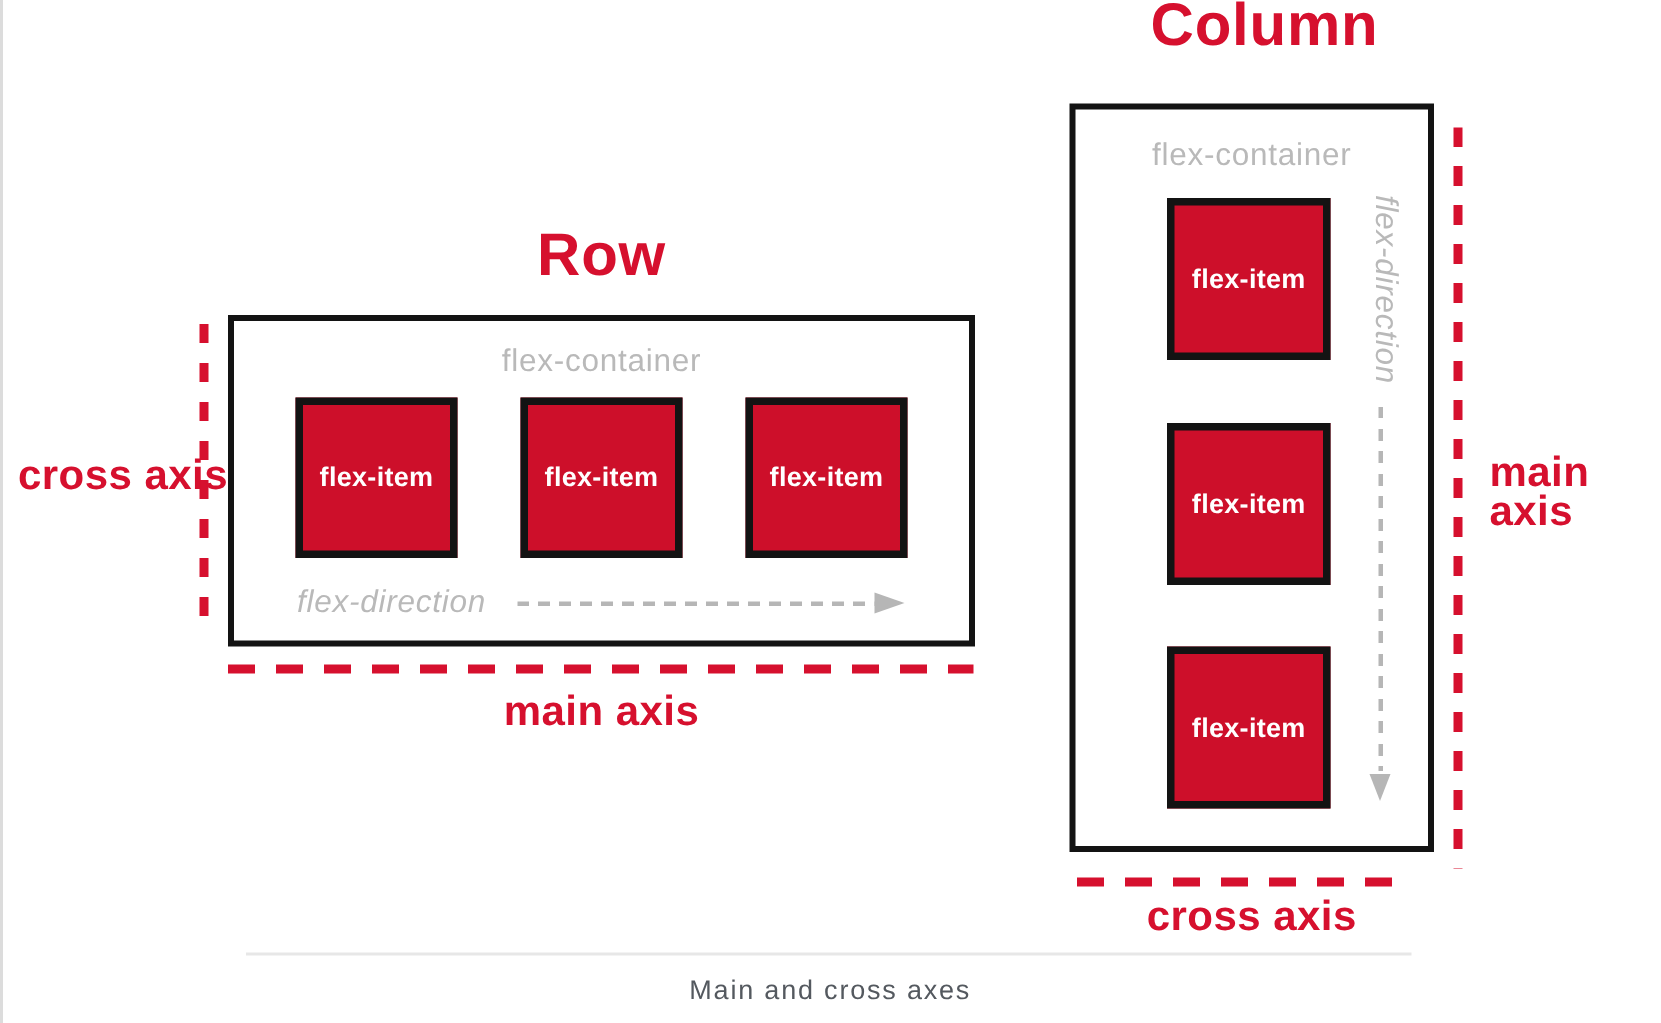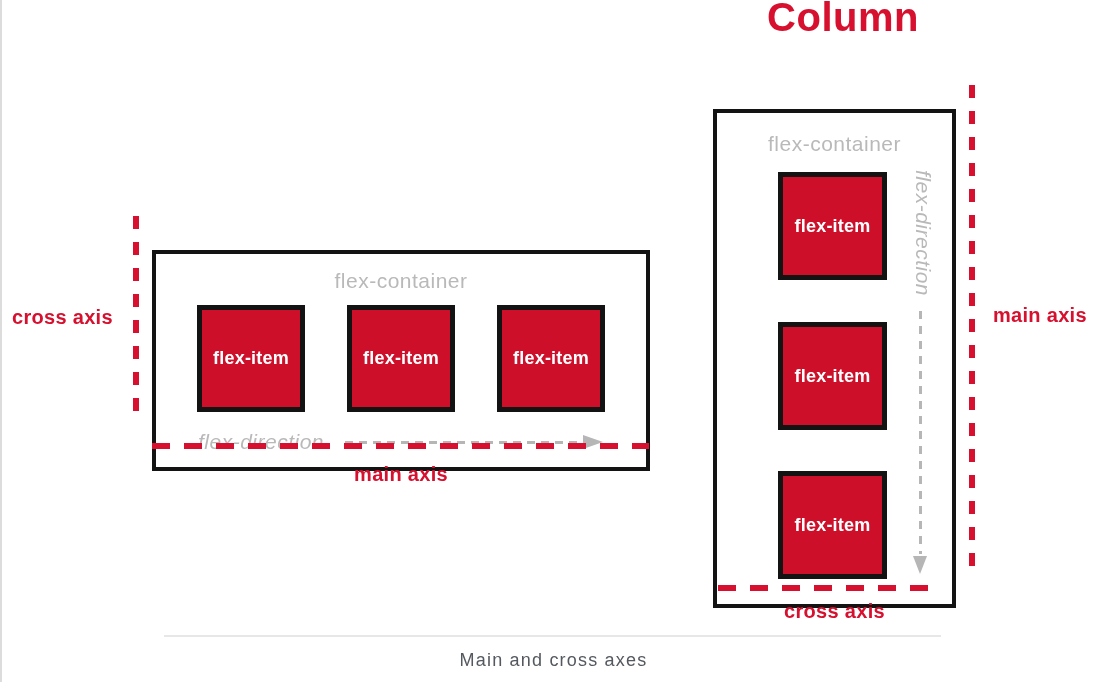--- a/index.html
+++ b/index.html
@@ -13,50 +13,51 @@
   }
   html,body{margin:0;padding:0;background:#fff;}
   body{font-family:"Liberation Sans", sans-serif;}
   .stage{position:relative;width:1107px;height:682px;background:#fff;overflow:hidden;}
   .abs{position:absolute;}
 
   .edge-line{left:0;top:0;width:2px;height:682px;background:#dcdcdc;}
 
   .diagram-title{font-weight:bold;font-size:40px;line-height:40px;color:var(--red);text-align:center;letter-spacing:0.5px;}
 
-  .flex-container{border:4px solid var(--ink);background:#fff;box-sizing:border-box;margin-top:40px;}
+  .flex-container{border:4px solid var(--ink);background:#fff;box-sizing:border-box;}
   .container-label{position:absolute;left:0;right:0;text-align:center;color:var(--gray-label);font-size:21px;line-height:22px;letter-spacing:0.5px;}
 
   .flex-item{position:absolute;box-sizing:border-box;border:5px solid var(--ink);background:var(--item-red);
     display:flex;align-items:center;justify-content:center;}
   .flex-item span{color:#fff;font-weight:bold;font-size:18px;letter-spacing:0.2px;}
 
   .direction-label{color:var(--gray-label);font-size:21px;line-height:24px;font-style:italic;letter-spacing:0.5px;}
   .direction-label.vertical{writing-mode:vertical-rl;}
 
-  .axis-label{color:var(--red);font-weight:bold;font-size:20px;line-height:26px;letter-spacing:0.3px;}
+  .axis-label{color:var(--red);font-weight:bold;font-size:28px;line-height:26px;letter-spacing:0.3px;}
 
   .red-dash-h{height:6px;background:repeating-linear-gradient(90deg,var(--red) 0 18px,transparent 18px 32px);}
   .red-dash-v{width:6px;background:repeating-linear-gradient(180deg,var(--red) 0 13px,transparent 13px 26px);}
   .gray-dash-h{height:3px;background:repeating-linear-gradient(90deg,var(--gray-dash) 0 8px,transparent 8px 14px);}
   .gray-dash-v{width:3px;background:repeating-linear-gradient(180deg,var(--gray-dash) 0 8px,transparent 8px 15px);}
 
   .arrow-right{width:0;height:0;border-left:20px solid var(--gray-dash);border-top:7px solid transparent;border-bottom:7px solid transparent;}
   .arrow-down{width:0;height:0;border-top:18px solid var(--gray-dash);border-left:7px solid transparent;border-right:7px solid transparent;}
 
   .caption-divider{height:2px;background:var(--divider);}
   .figure-caption{color:var(--caption);font-size:18px;letter-spacing:1.2px;text-align:center;}
 </style>
 </head>
 <body>
 
 <div class="stage">
 
   <div class="abs edge-line"></div>
 
+  <div class="abs diagram-title" style="left:152px;top:150px;width:498px;">Row</div>
 
   <div class="abs flex-container" style="left:152px;top:210px;width:498px;height:221px;">
     <div class="container-label" style="top:16px;">flex-container</div>
 
     <div class="flex-item" style="left:41px;top:51px;width:108px;height:107px;">
       <span>flex-item</span>
     </div>
     <div class="flex-item" style="left:191px;top:51px;width:108px;height:107px;">
       <span>flex-item</span>
     </div>

